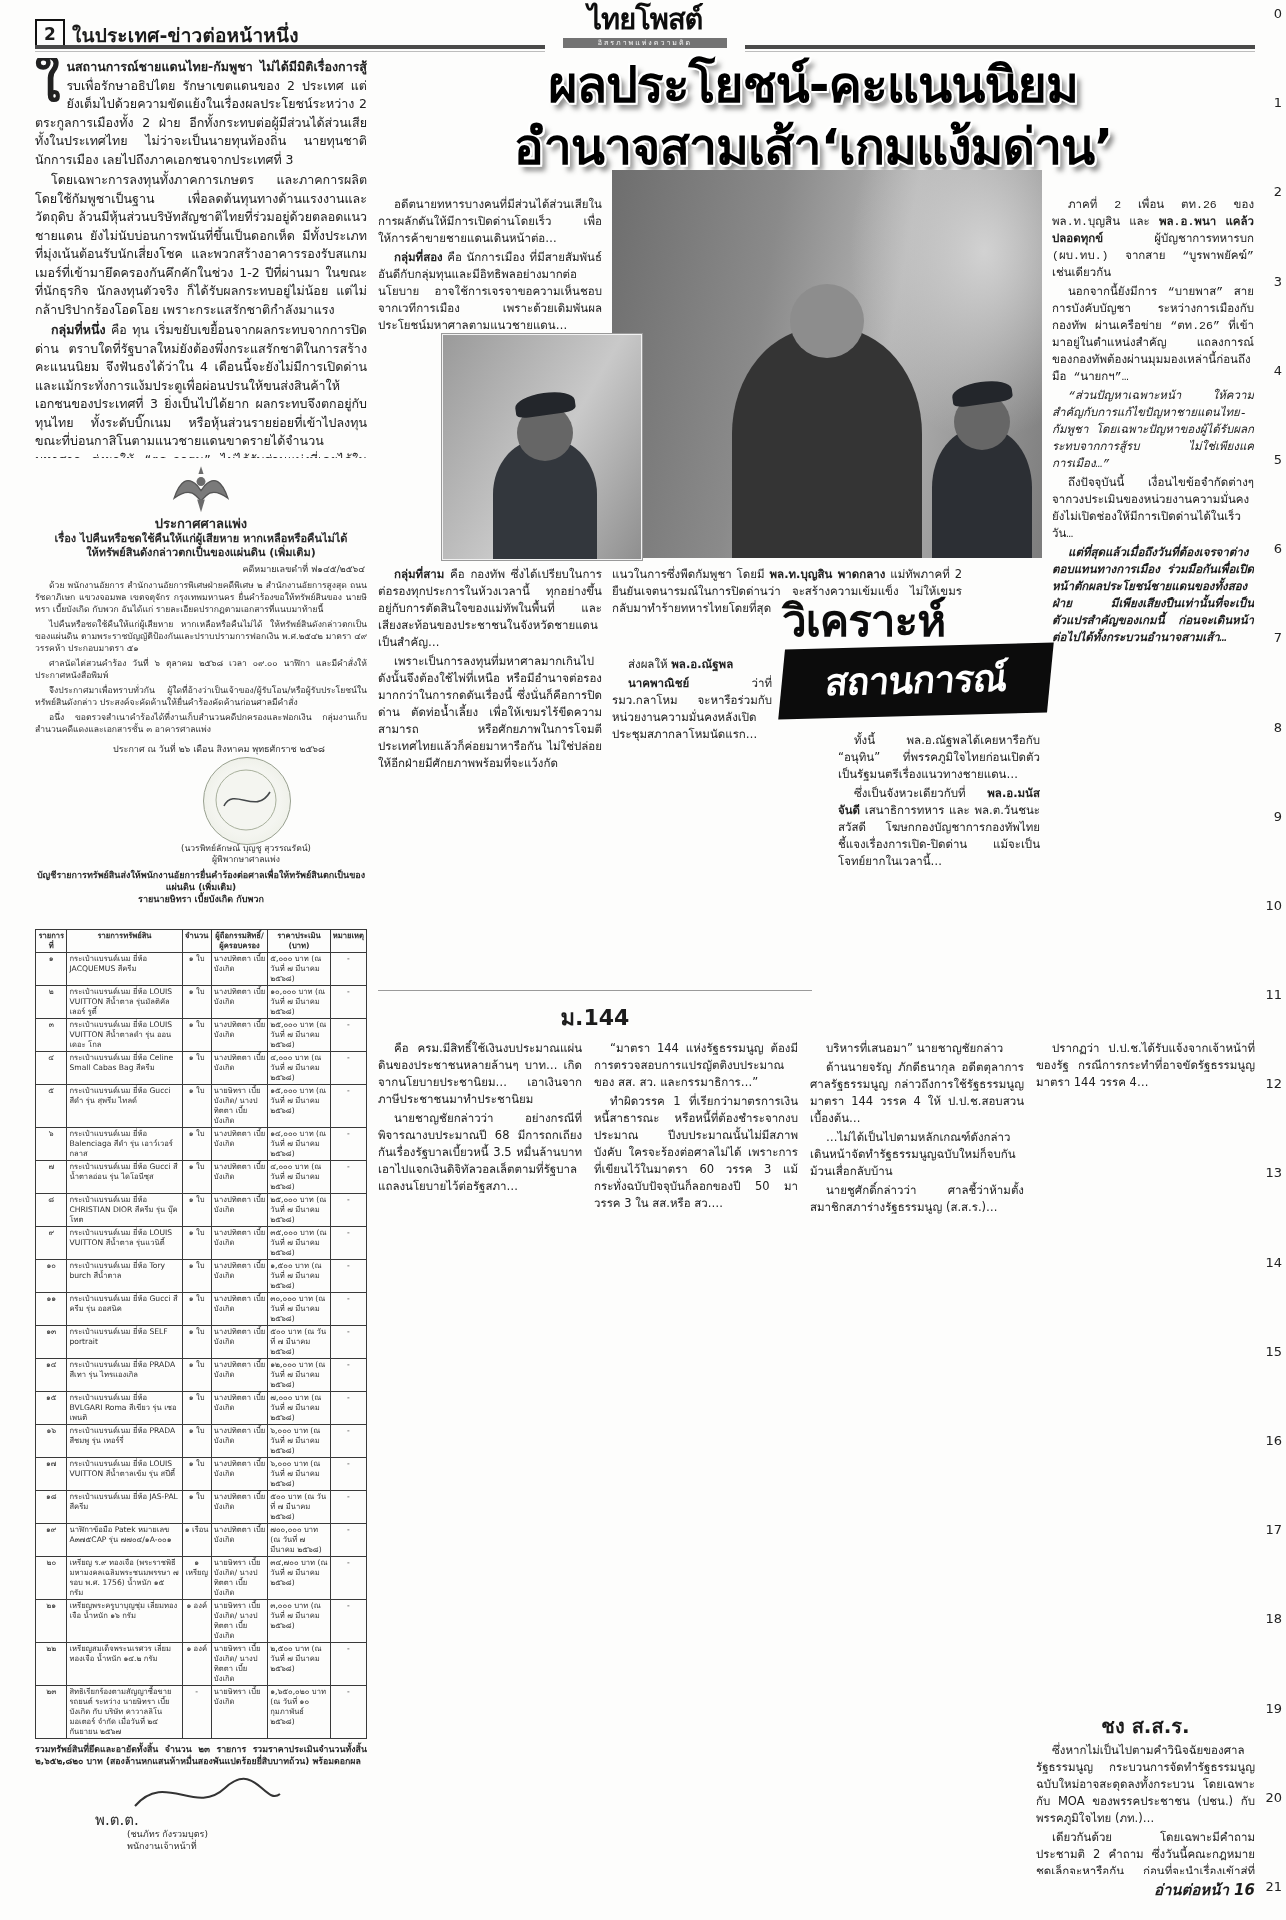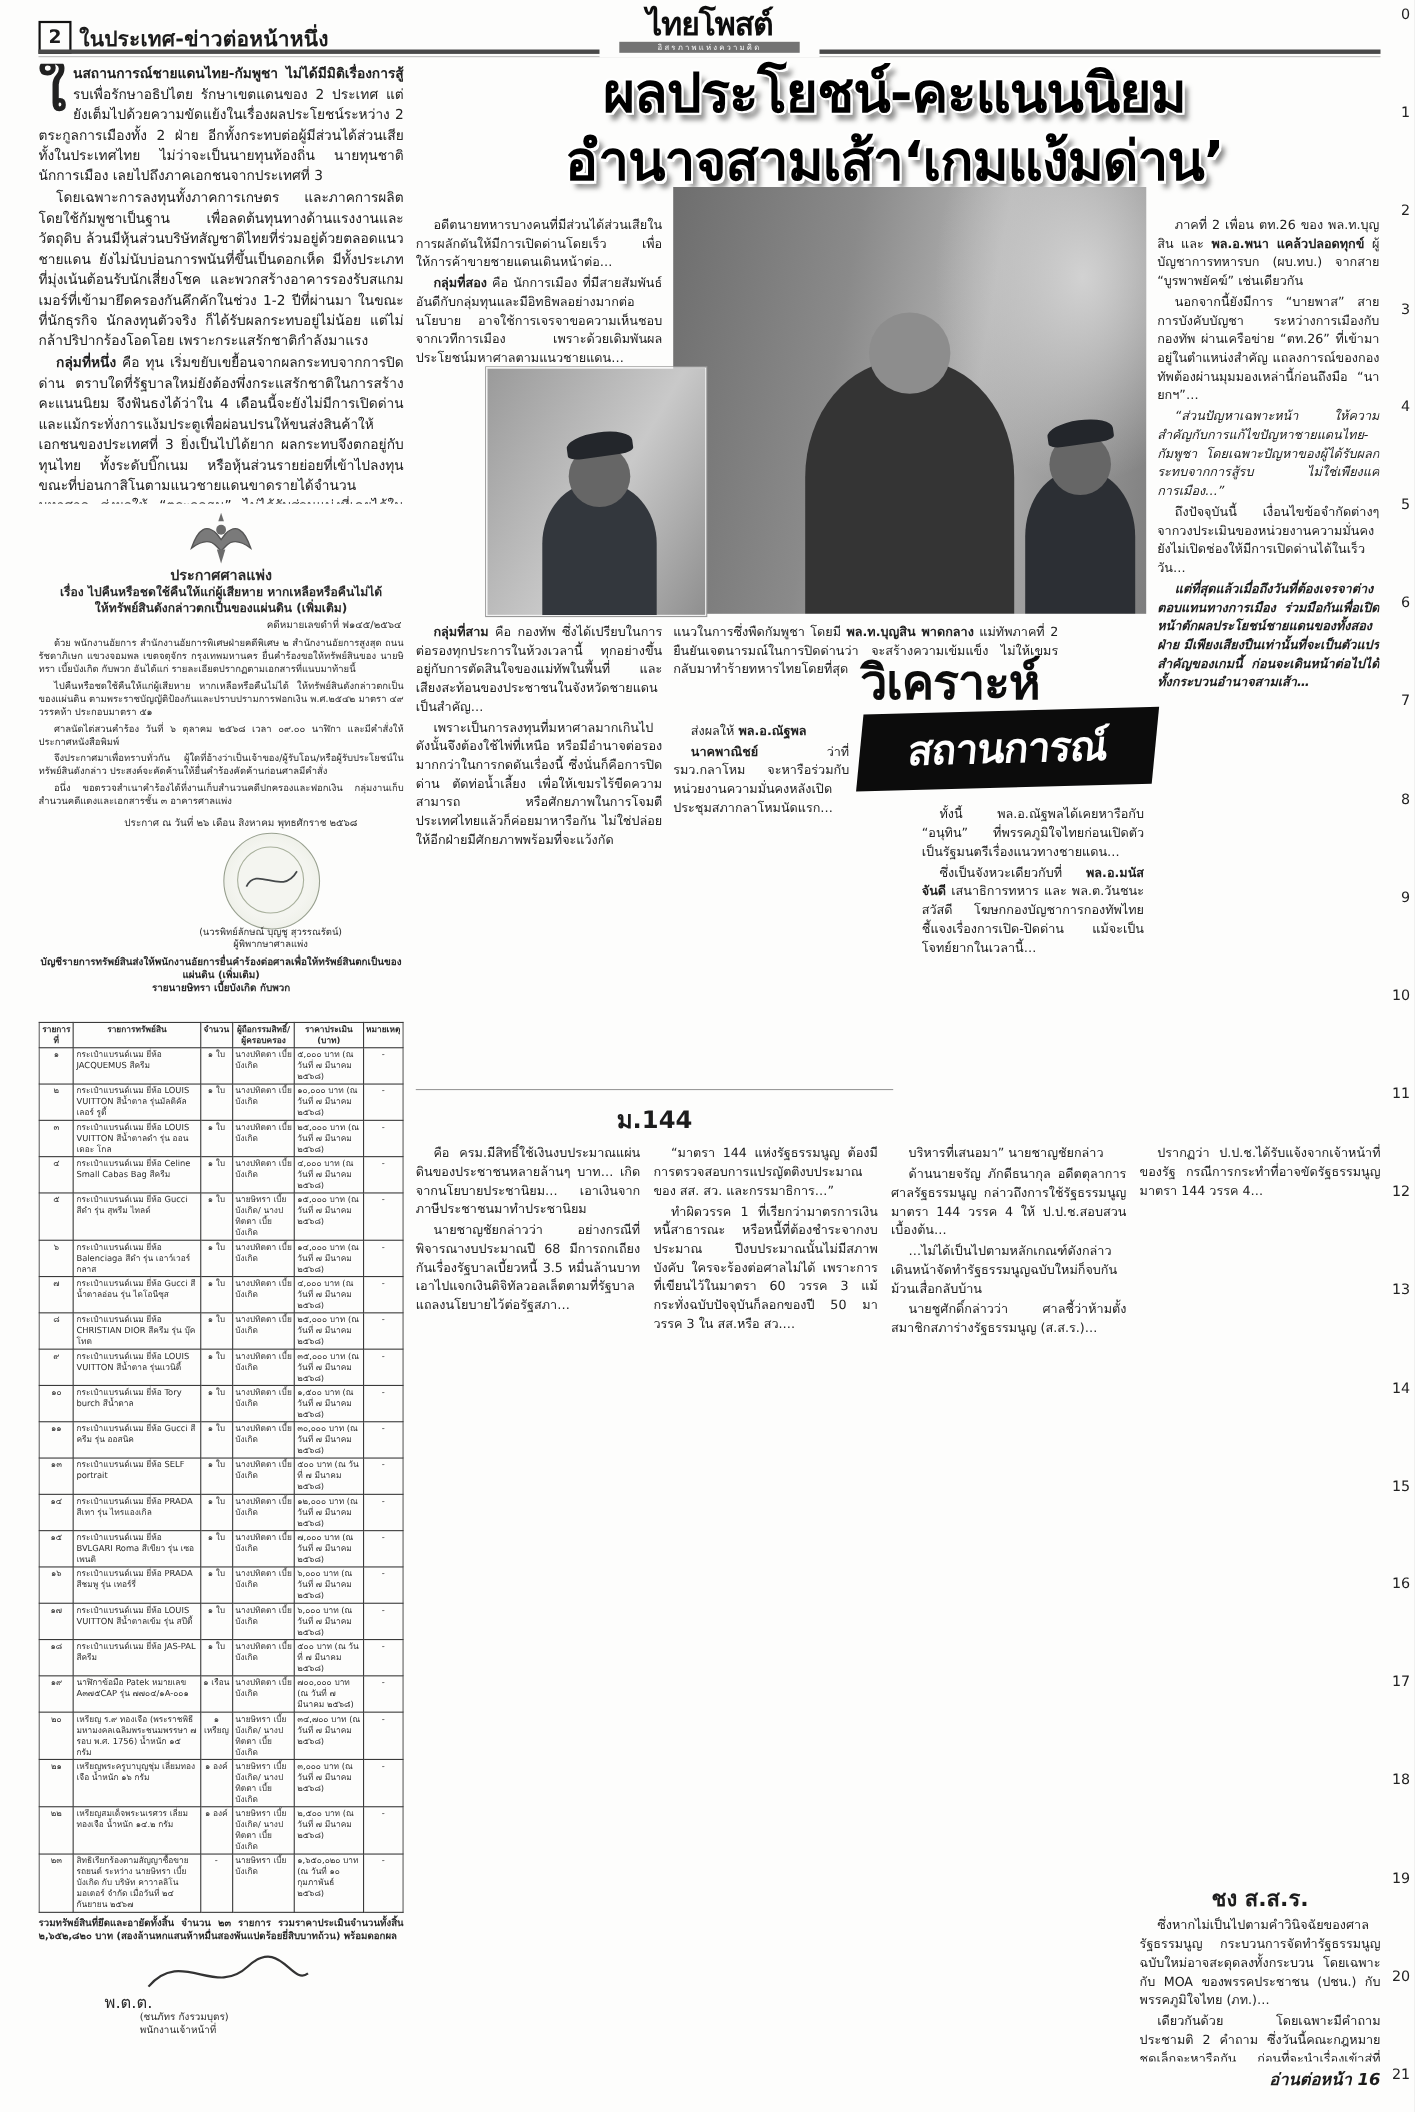--- a/index.html
+++ b/index.html
@@ -6,21 +6,21 @@
   body{font-family:"DejaVu Sans","Liberation Sans",sans-serif;color:#1c1c1c;}
   .page{position:relative;width:1286px;height:1920px;background:#fdfdfc;margin:0 auto;overflow:hidden;}
   .abs{position:absolute;}
   
   .pageno{left:35px;top:19px;width:26px;height:26px;border:2.5px solid #111;font-size:17px;font-weight:bold;
     display:flex;align-items:center;justify-content:center;}
   .sectitle{left:72px;top:20px;font-size:19px;font-weight:bold;letter-spacing:.2px;}
   .hdr-rule{left:35px;top:45px;width:1220px;height:4px;background:#4a4a4a;}
   .hdr-rule2{left:35px;top:51px;width:1220px;height:1px;background:#bdbdbd;}
   .logo-wrap{left:545px;top:6px;width:200px;height:46px;background:#fdfdfc;text-align:center;}
-  .logo{font-size:29px;font-weight:900;letter-spacing:-1px;color:#0d0d0d;line-height:32px;}
+  .logo{font-size:29px;font-weight:900;letter-spacing:-1px;color:#0d0d0d;line-height:32px;font-family:Liberation Mono, monospace;}
   .logo-bar{margin:0 18px;background:#737373;color:#fff;font-size:7px;line-height:10px;letter-spacing:2px;}
   
   .ruler{right:2px;top:6px;width:24px;height:1888px;display:flex;flex-direction:column;justify-content:space-between;
     align-items:flex-end;font-size:13px;color:#222;padding-right:2px;box-sizing:border-box;}
   
   .headline{left:372px;top:54px;width:882px;text-align:center;font-weight:900;color:#000;line-height:62px;}
   .headline .hl{font-size:50px;letter-spacing:-1px;
     text-shadow:-2px 0 #fff,2px 0 #fff,0 -2px #fff,0 2px #fff,-2px -2px #fff,2px 2px #fff,5px 6px 5px rgba(40,40,40,.55);}
   
   .col{font-size:11.5px;line-height:17px;text-align:justify;color:#212121;}
@@ -172,21 +172,21 @@
     <div class="badge-line1">วิเคราะห์</div>
     <div class="badge-band">สถานการณ์</div>
   </div>
 
   <div class="abs col" style="left:838px;top:732px;width:202px;height:254px;overflow:hidden;">
 
   <p><span>ทั้งนี้ พล.อ.ณัฐพลได้เคยหารือกับ “อนุทิน” ที่พรรคภูมิใจไทยก่อนเปิดตัวเป็นรัฐมนตรีเรื่องแนวทางชายแดน…</span><b></b><span></span></p>
       <p><span>ซึ่งเป็นจังหวะเดียวกับที่ </span><b>พล.อ.มนัส จันดี</b><span> เสนาธิการทหาร และ พล.ต.วันชนะ สวัสดี โฆษกกองบัญชาการกองทัพไทย ชี้แจงเรื่องการเปิด-ปิดด่าน แม้จะเป็นโจทย์ยากในเวลานี้…</span></p>
     </div>
 
-  <div class="abs col" style="left:1052px;top:196px;width:202px;height:790px;overflow:hidden;">
+  <div class="abs col" style="left:1052px;top:196px;width:202px;height:790px;overflow:hidden;font-family:Liberation Mono, monospace;">
 
   <p><span>ภาคที่ 2 เพื่อน ตท.26 ของ พล.ท.บุญสิน และ </span><b>พล.อ.พนา แคล้วปลอดทุกข์</b><span> ผู้บัญชาการทหารบก (ผบ.ทบ.) จากสาย “บูรพาพยัคฆ์” เช่นเดียวกัน</span></p>
       <p><span>นอกจากนี้ยังมีการ “บายพาส” สายการบังคับบัญชา ระหว่างการเมืองกับกองทัพ ผ่านเครือข่าย “ตท.26” ที่เข้ามาอยู่ในตำแหน่งสำคัญ แถลงการณ์ของกองทัพต้องผ่านมุมมองเหล่านี้ก่อนถึงมือ “นายกฯ”…</span><b></b><span></span></p>
       <p class="italic"><span>“ส่วนปัญหาเฉพาะหน้า ให้ความสำคัญกับการแก้ไขปัญหาชายแดนไทย-กัมพูชา โดยเฉพาะปัญหาของผู้ได้รับผลกระทบจากการสู้รบ ไม่ใช่เพียงแค่การเมือง…”</span><b></b><span></span></p>
       <p><span>ถึงปัจจุบันนี้ เงื่อนไขข้อจำกัดต่างๆ จากวงประเมินของหน่วยงานความมั่นคง ยังไม่เปิดช่องให้มีการเปิดด่านได้ในเร็ววัน…</span><b></b><span></span></p>
       <p class="bolditalic"><span>แต่ที่สุดแล้วเมื่อถึงวันที่ต้องเจรจาต่างตอบแทนทางการเมือง ร่วมมือกันเพื่อเปิดหน้าตักผลประโยชน์ชายแดนของทั้งสองฝ่าย มีเพียงเสียงปืนเท่านั้นที่จะเป็นตัวแปรสำคัญของเกมนี้ ก่อนจะเดินหน้าต่อไปได้ทั้งกระบวนอำนาจสามเส้า…</span><b></b><span></span></p>
     </div>
 
   <div class="abs secrule" style="left:378px;top:990px;width:434px;"></div>
   <div class="abs m144" style="left:378px;top:1000px;width:434px;">ม.144</div>

